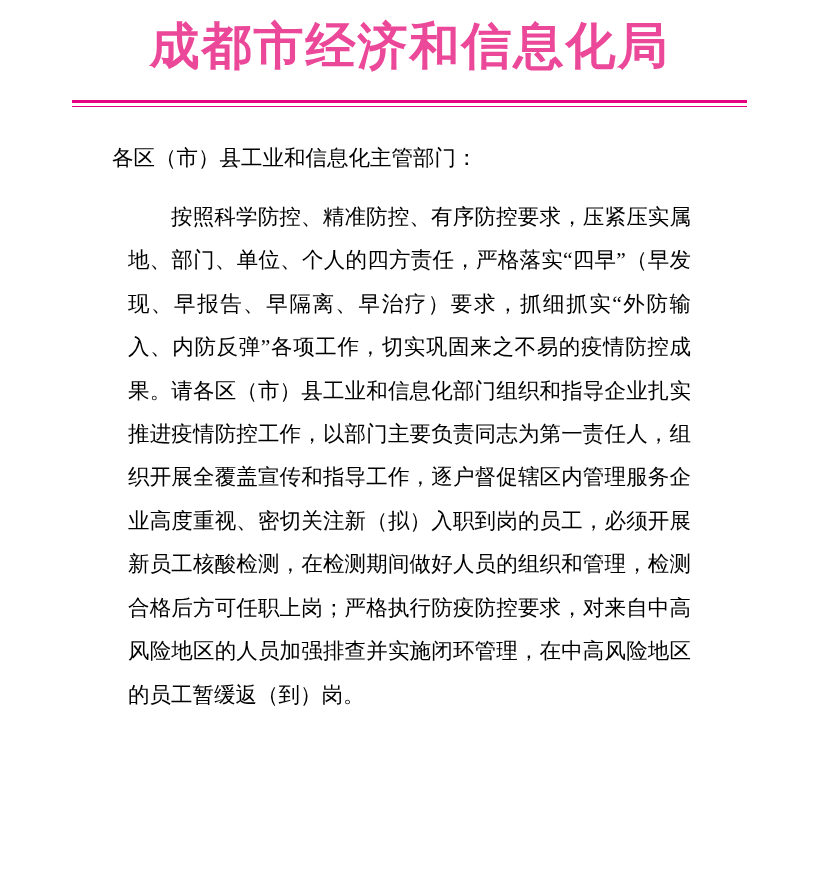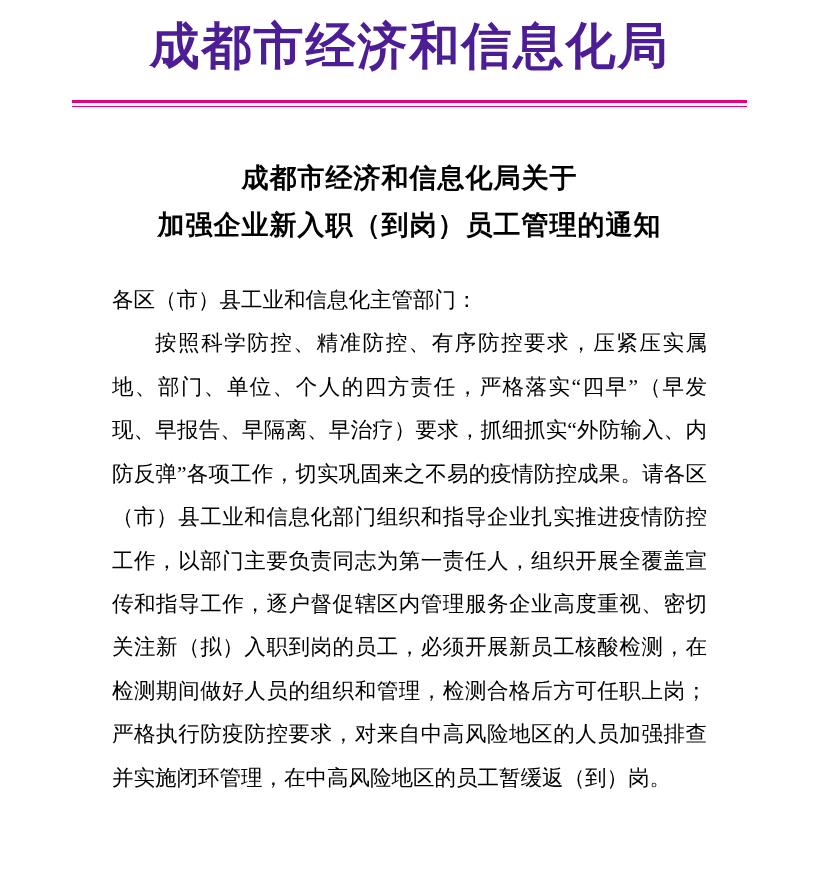--- a/index.html
+++ b/index.html
@@ -28,21 +28,21 @@
   .letterhead {
     text-align: center;
     padding-top: 18px;
   }
   .letterhead-title {
     font-family: "Liberation Serif", "DejaVu Serif", serif;
     font-weight: bold;
     font-size: 50px;
     line-height: 1.15;
     letter-spacing: 2px;
-    color: #4c1d95;
+    color: #ec4899;
     white-space: nowrap;
   }
   .rule-wrap {
     margin: 24px 72px 0 72px;
   }
   .rule-thick {
     height: 3px;
     background: #e4007f;
   }
   .rule-thin {
@@ -73,43 +73,39 @@
     color: #000;
     text-align: justify;
     text-justify: inter-ideograph;
     font-family: Liberation Serif, serif;
   }
   .salutation {
     margin-bottom: 0;
   }
   .para {
     text-indent: 2em;
-    margin: 0;
+    margin: 16px;
   }
   .closing {
     text-indent: 2em;
     margin-top: 30px;
   }
 </style>
 </head>
 <body>
 
 <div class="page">
 
   <div class="letterhead">
     <div class="letterhead-title">成都市经济和信息化局</div>
     <div class="rule-wrap">
       <div class="rule-thick"></div>
       <div class="rule-thin"></div>
     </div>
   </div>
 
-  <div class="doc-title">
-    <div class="doc-title-line">成都市经济和信息化局关于</div>
-    <div class="doc-title-line">加强企业新入职（到岗）员工管理的通知</div>
-  </div>
 
   <div class="body-block">
     <div class="salutation">各区（市）县工业和信息化主管部门：</div>
     <p class="para">按照科学防控、精准防控、有序防控要求，压紧压实属地、部门、单位、个人的四方责任，严格落实“四早”（早发现、早报告、早隔离、早治疗）要求，抓细抓实“外防输入、内防反弹”各项工作，切实巩固来之不易的疫情防控成果。请各区（市）县工业和信息化部门组织和指导企业扎实推进疫情防控工作，以部门主要负责同志为第一责任人，组织开展全覆盖宣传和指导工作，逐户督促辖区内管理服务企业高度重视、密切关注新（拟）入职到岗的员工，必须开展新员工核酸检测，在检测期间做好人员的组织和管理，检测合格后方可任职上岗；严格执行防疫防控要求，对来自中高风险地区的人员加强排查并实施闭环管理，在中高风险地区的员工暂缓返（到）岗。</p>
   </div>
 
 </div>
 
 </body></html>

